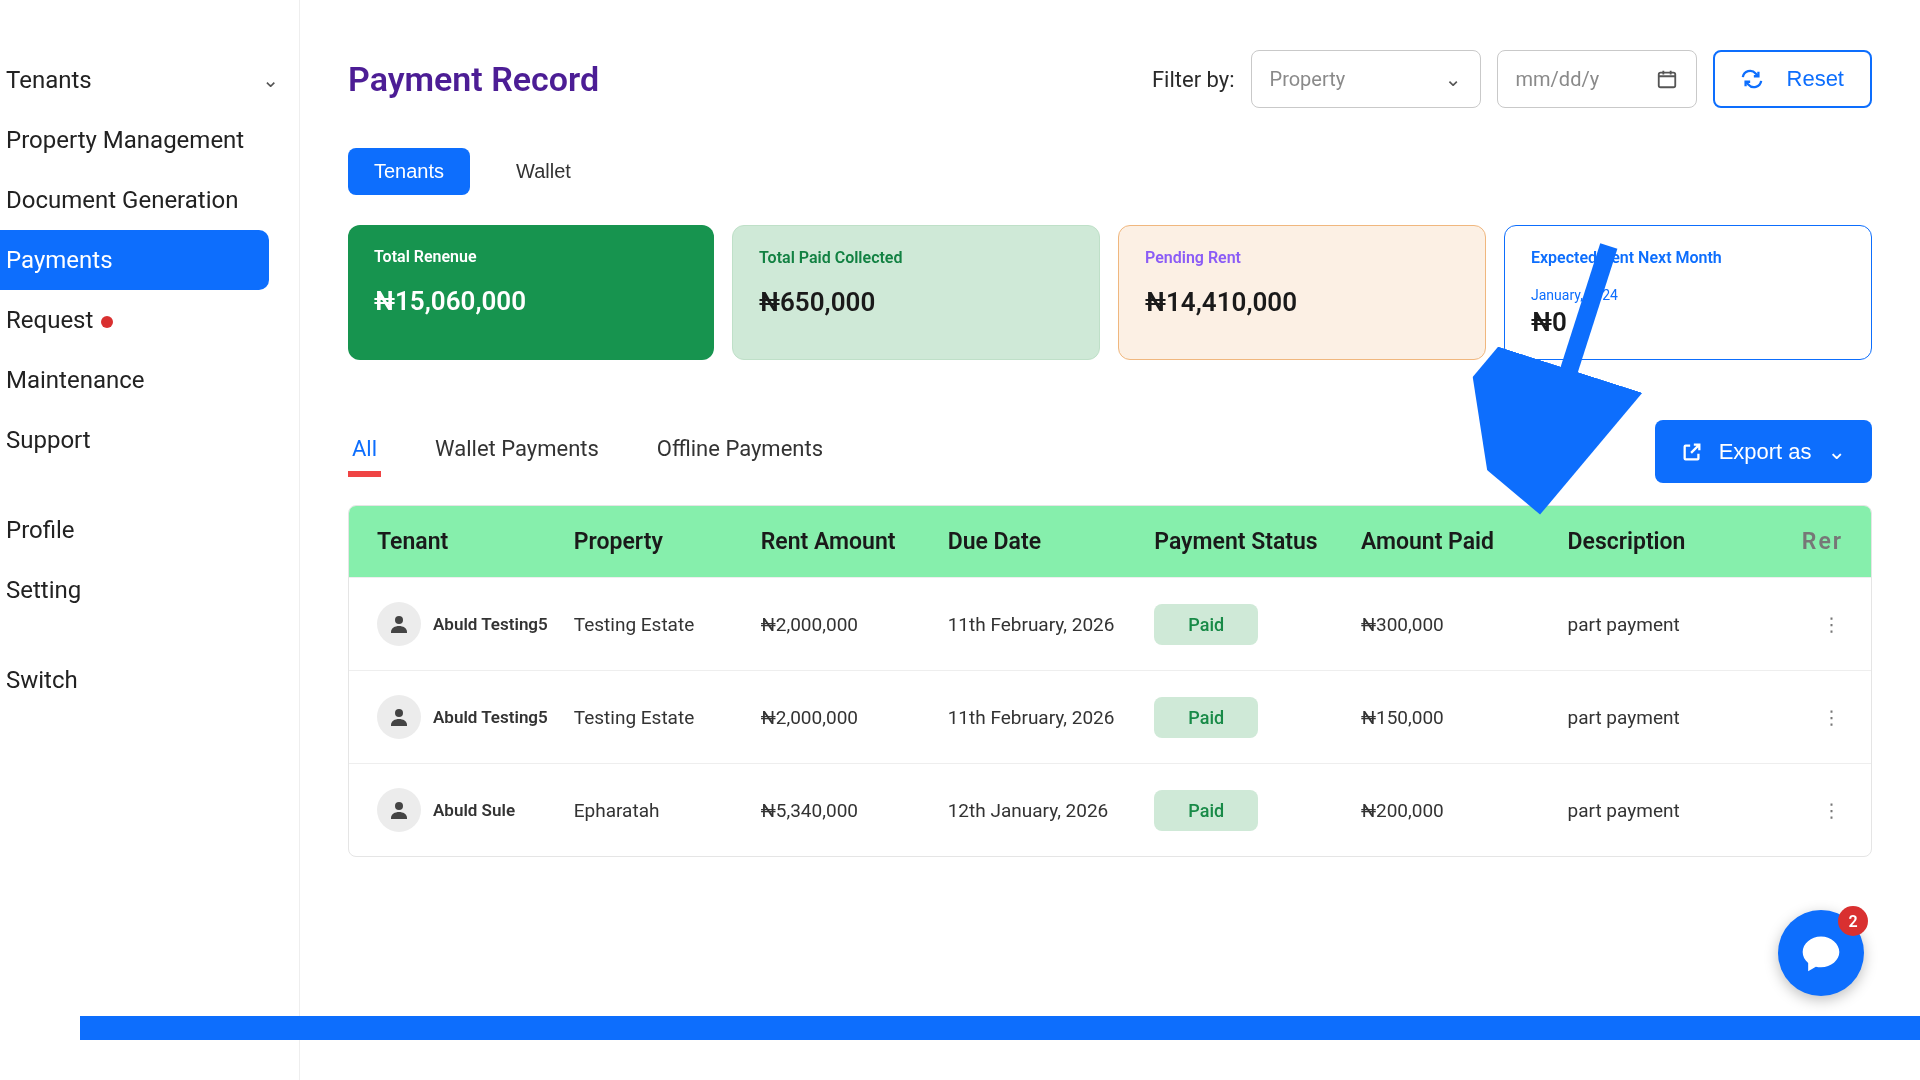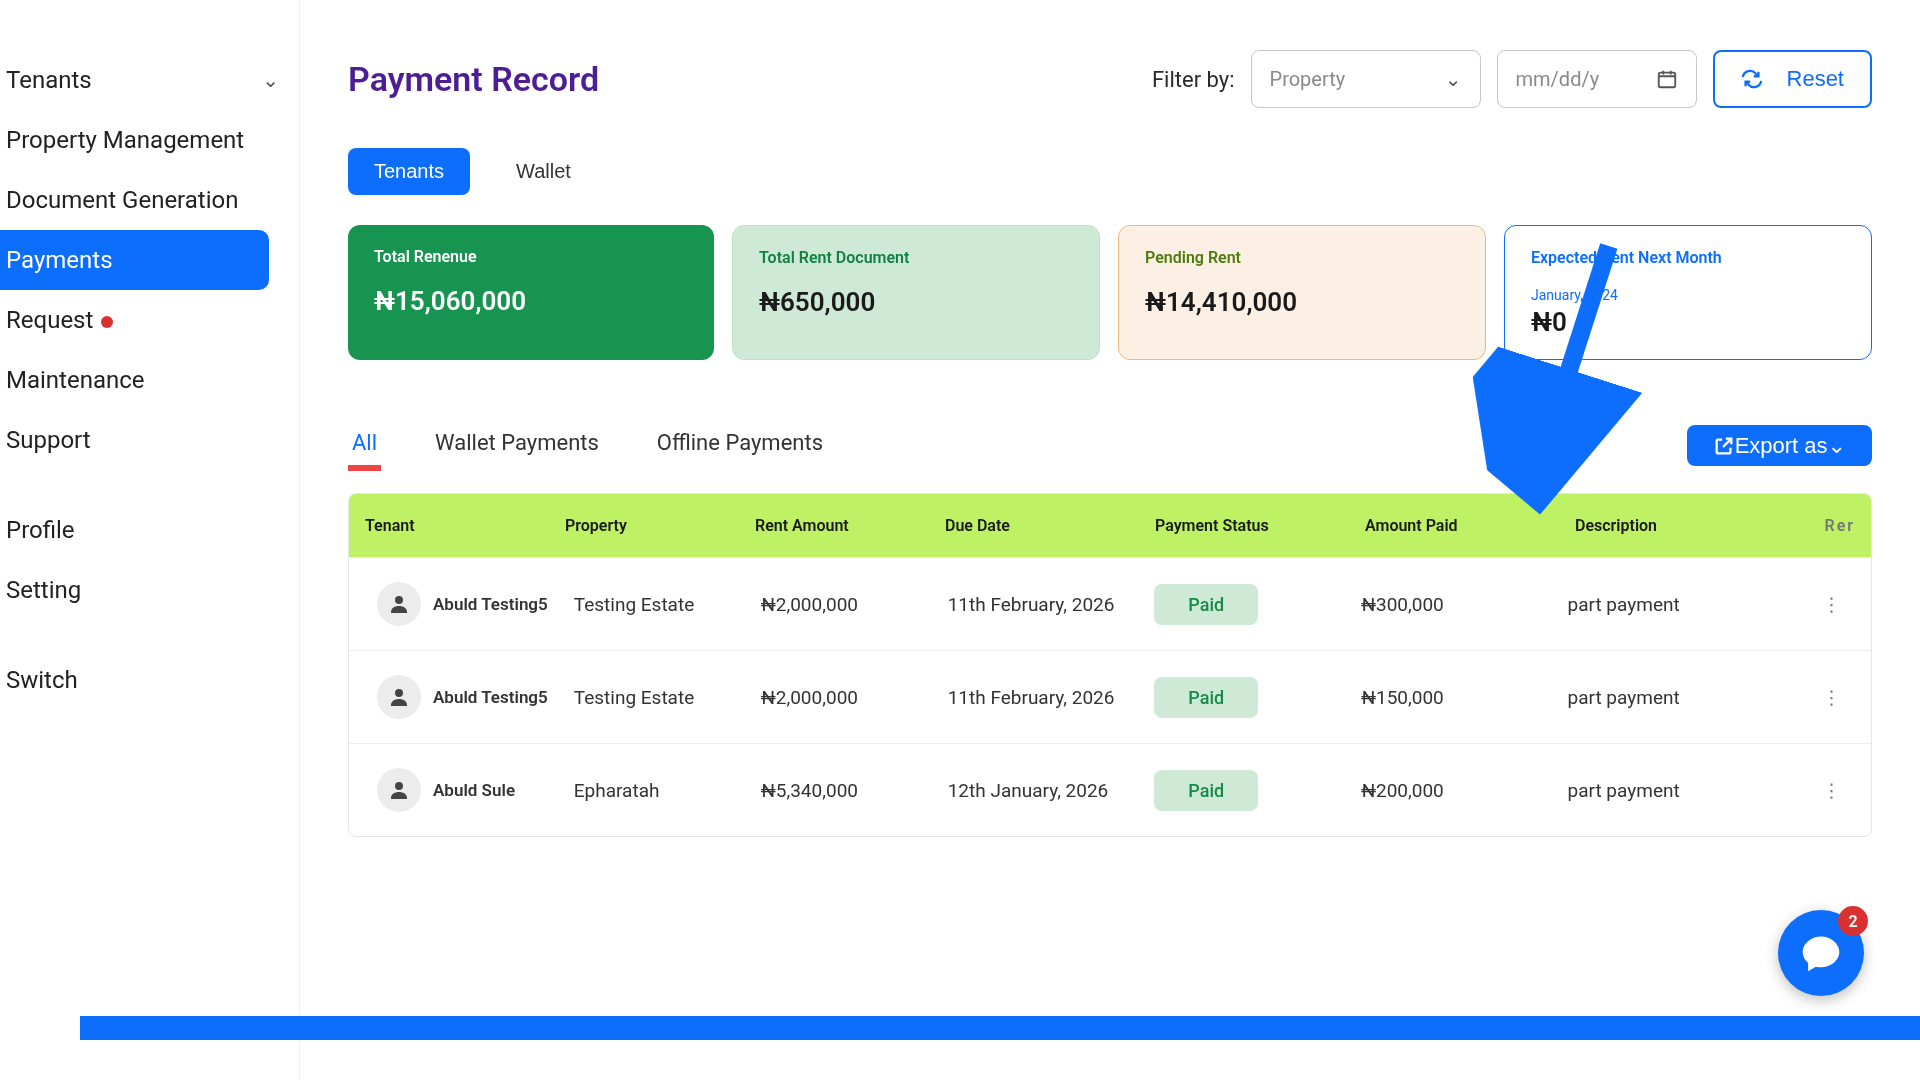--- a/index.html
+++ b/index.html
@@ -133,21 +133,21 @@
 .card {
   flex: 1;
   border-radius: 12px;
   padding: 22px 26px;
   min-height: 116px;
 }
 .card-revenue { background: #17944f; color: #fff; }
 .card-collected { background: #cfe9d7; border: 1px solid #bfe0c8; }
 .card-collected .card-title { color: #128142; }
 .card-pending { background: #fcf0e4; border: 1px solid #f0b77e; }
-.card-pending .card-title { color: #4d7c0f; }
+.card-pending .card-title { color: #8b5cf6; }
 .card-expected { background: #fff; border: 1.5px solid #0d6efd; }
 .card-expected .card-title { color: #0d6efd; }
 .card-title { font-size: 16px; font-weight: 600; margin-bottom: 20px; }
 .card-sub { font-size: 14px; color: #0d6efd; margin-bottom: 4px; }
 .card-value { font-size: 26px; font-weight: 600; }
 .card-collected .card-value, .card-pending .card-value, .card-expected .card-value { color: #1a1a1a; }
 .sub-tabs-row {
   display: flex;
   align-items: center;
   justify-content: space-between;
@@ -166,40 +166,40 @@
 }
 .sub-tab.active {
   color: #0d6efd;
   border-bottom: 6px solid #ef4444;
 }
 .export-btn {
   background: #0d6efd;
   color: #fff;
   border: none;
   border-radius: 8px;
-  height: 41px;
+  height: 63px;
   padding: 0 26px;
   font-size: 22px;
   display: flex;
   align-items: center;
-  gap: 0;
+  gap: 16px;
   cursor: pointer;
 }
 .table {
   width: 100%;
   border: 1px solid #e5e5e5;
   border-radius: 8px;
   overflow: hidden;
 }
 .thead {
   display: flex;
-  background: #bef264;
-  padding: 22px 16px;
+  background: #86efac;
+  padding: 22px 28px;
   font-weight: 600;
-  font-size: 16px;
+  font-size: 23px;
   color: #1a1a1a;
 }
 .trow {
   display: flex;
   align-items: center;
   padding: 24px 28px;
   border-top: 1px solid #eee;
   font-size: 19px;
   color: #333;
 }
@@ -341,21 +341,21 @@
       <button class="tab-btn active">Tenants</button>
       <button class="tab-btn">Wallet</button>
     </div>
 
     <div class="cards-row">
       <div class="card card-revenue">
         <div class="card-title">Total Renenue</div>
         <div class="card-value">₦15,060,000</div>
       </div>
       <div class="card card-collected">
-        <div class="card-title">Total Rent Document</div>
+        <div class="card-title">Total Paid Collected</div>
         <div class="card-value">₦650,000</div>
       </div>
       <div class="card card-pending">
         <div class="card-title">Pending Rent</div>
         <div class="card-value">₦14,410,000</div>
       </div>
       <div class="card card-expected">
         <div class="card-title">Expected Rent Next Month</div>
         <div class="card-sub">January, 2024</div>
         <div class="card-value">₦0</div>

